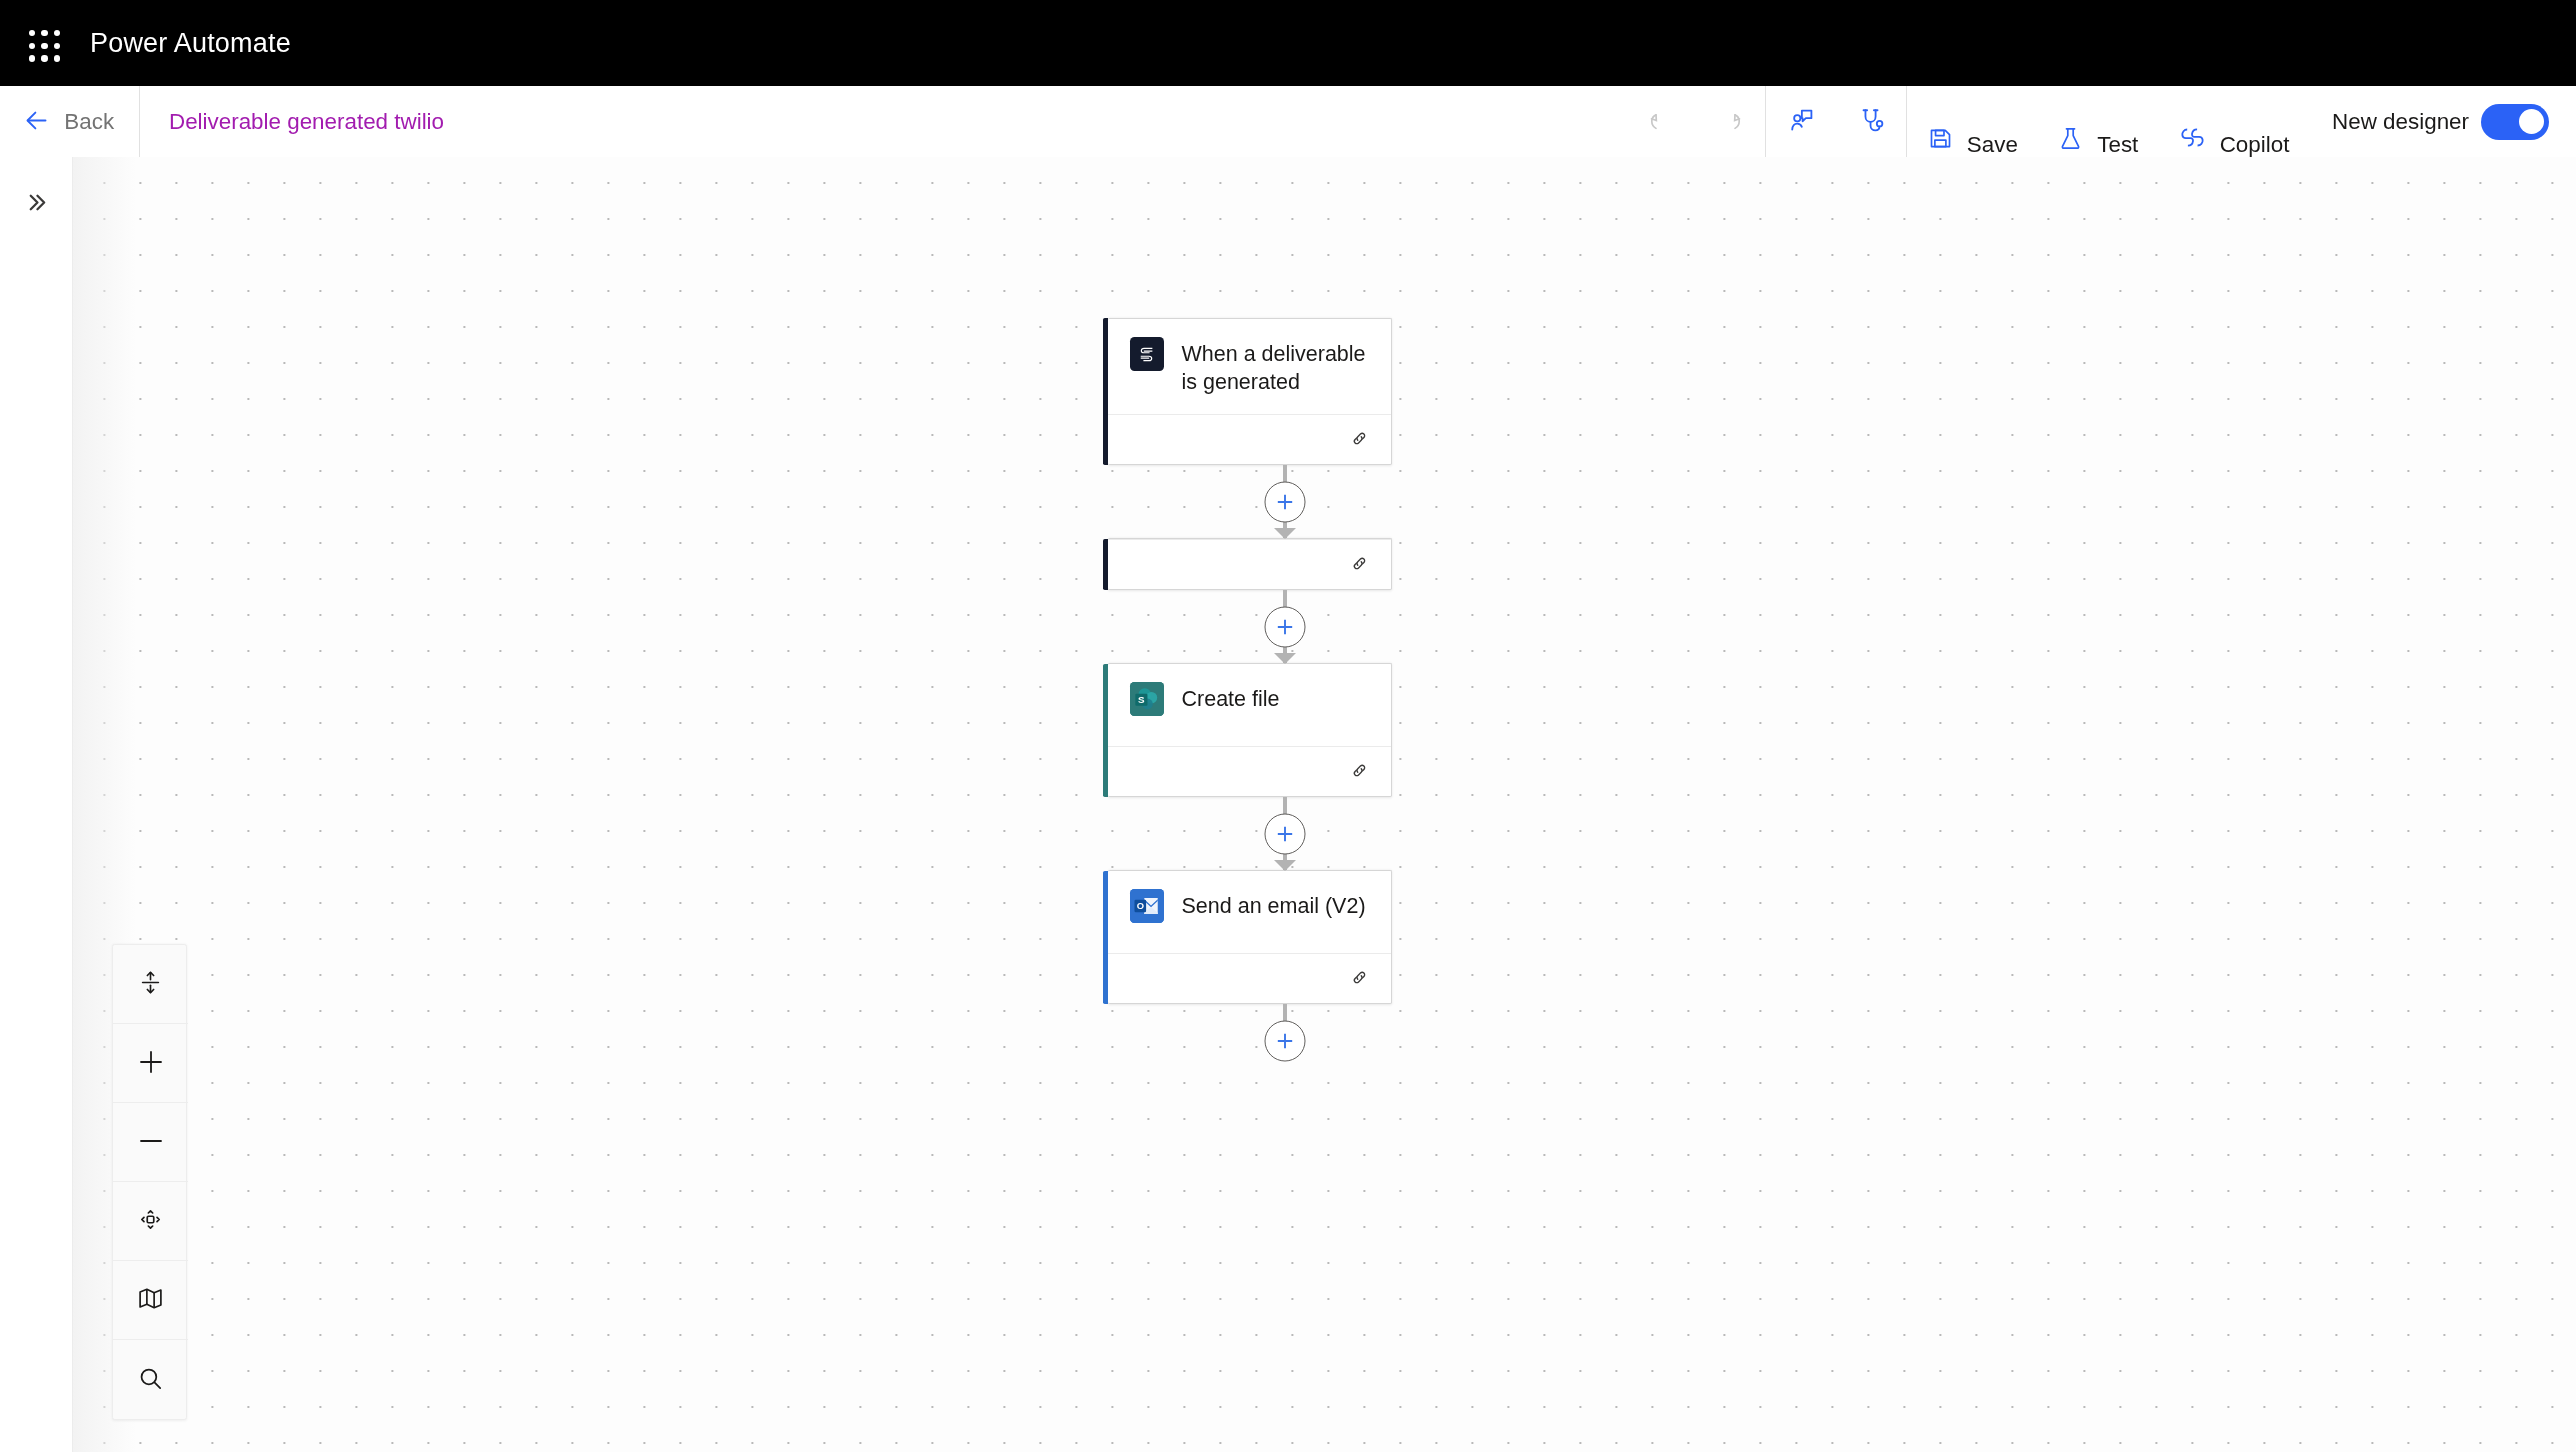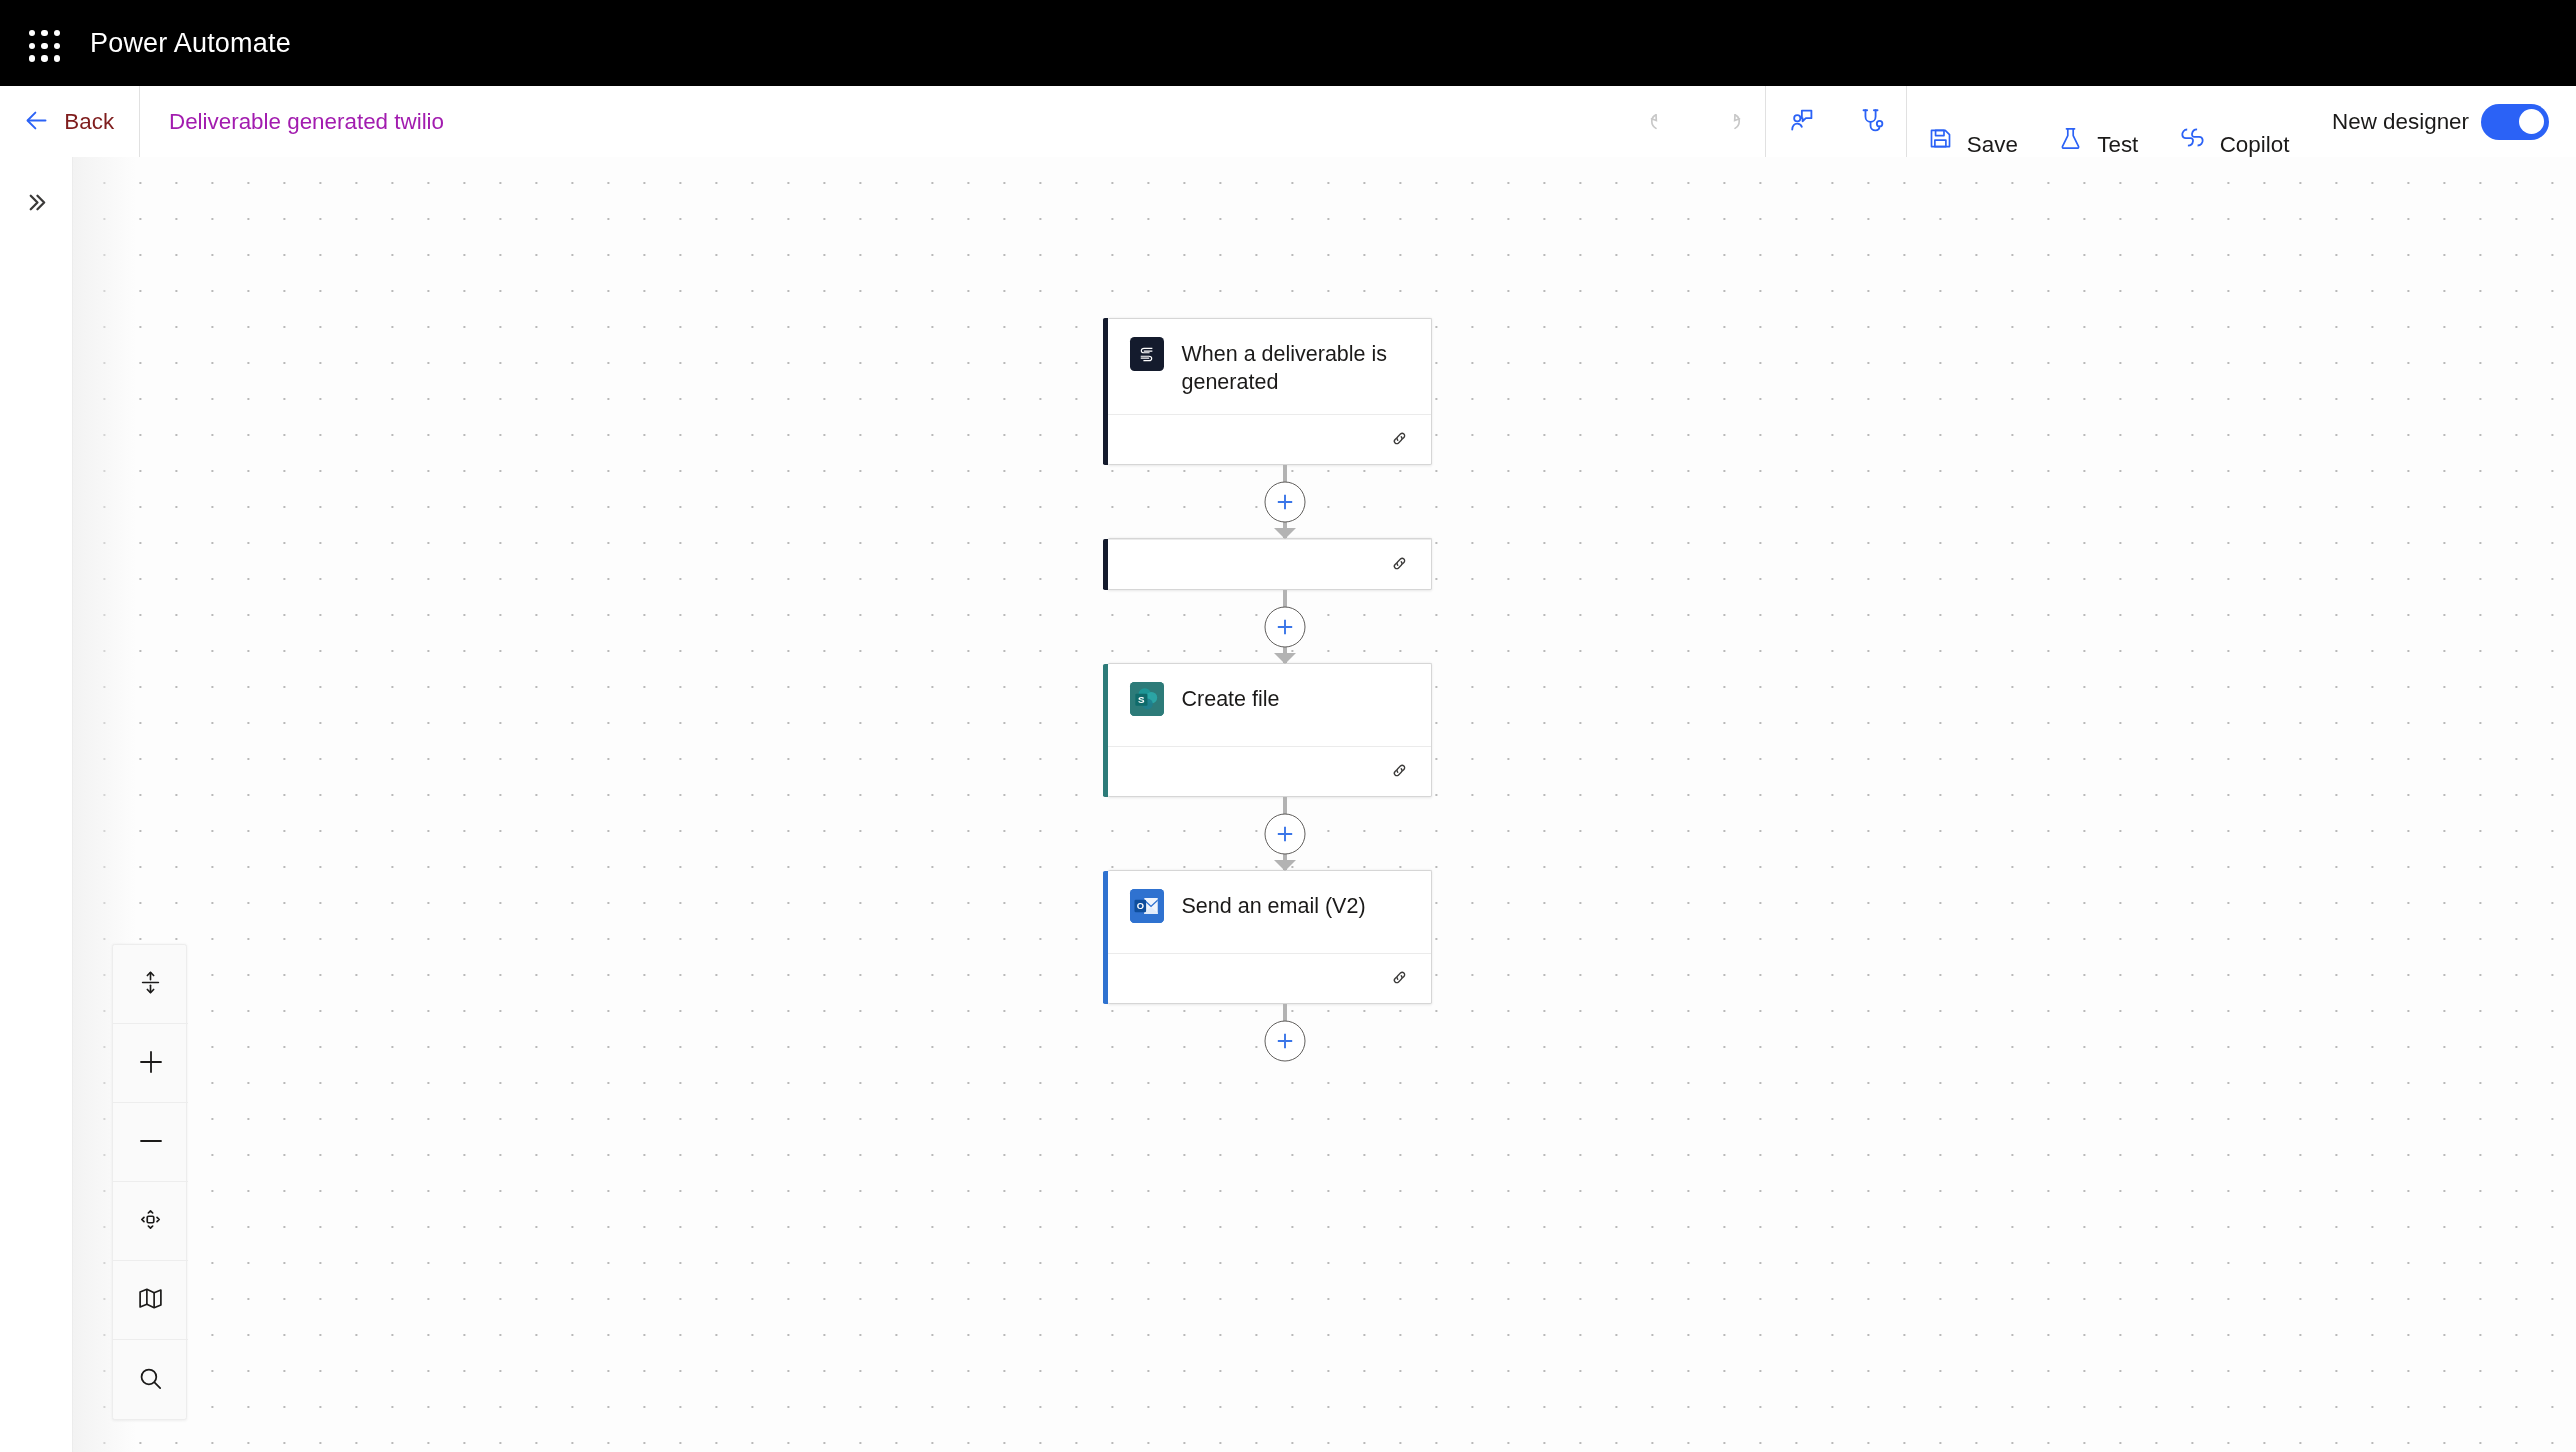--- a/index.html
+++ b/index.html
@@ -48,21 +48,21 @@
     background: #ffffff;
     border-bottom: 0.9px solid #e6e6e6;
     display: flex; align-items: center;
   }
   .back-btn {
     display: flex; align-items: center; gap: 14.3px;
     height: 100%;
     padding: 0 25px 0 23px;
     cursor: pointer;
   }
-  .back-label { font-size: 22.4px; color: #7f1d1d; }
+  .back-label { font-size: 22.4px; color: #737373; }
   .cmd-sep {
     width: 0.9px; height: 72px;
     background: #e1e1e1;
     flex: 0 0 auto;
   }
   .flow-name {
     padding: 0 29px;
     font-size: 22.4px;
     color: #a21caf;
     white-space: nowrap;
@@ -158,21 +158,21 @@
   .ctool:last-child { border-bottom: none; }
 
   
   .flow {
     position: absolute;
     left: 1035px; top: 161px;
     width: 376px;
   }
   .node {
     position: relative;
-    width: 324px;
+    width: 284px;
     background: #ffffff;
     border: 0.9px solid #d6d6d6;
     border-left: none;
     border-radius: 1.8px;
     box-shadow: 0 0.9px 2.7px rgba(0,0,0,.09);
     cursor: pointer;
   }
   .node .accent {
     position: absolute; left: -5.4px; top: -0.9px;
     width: 5.4px; height: calc(100% + 1.8px);

